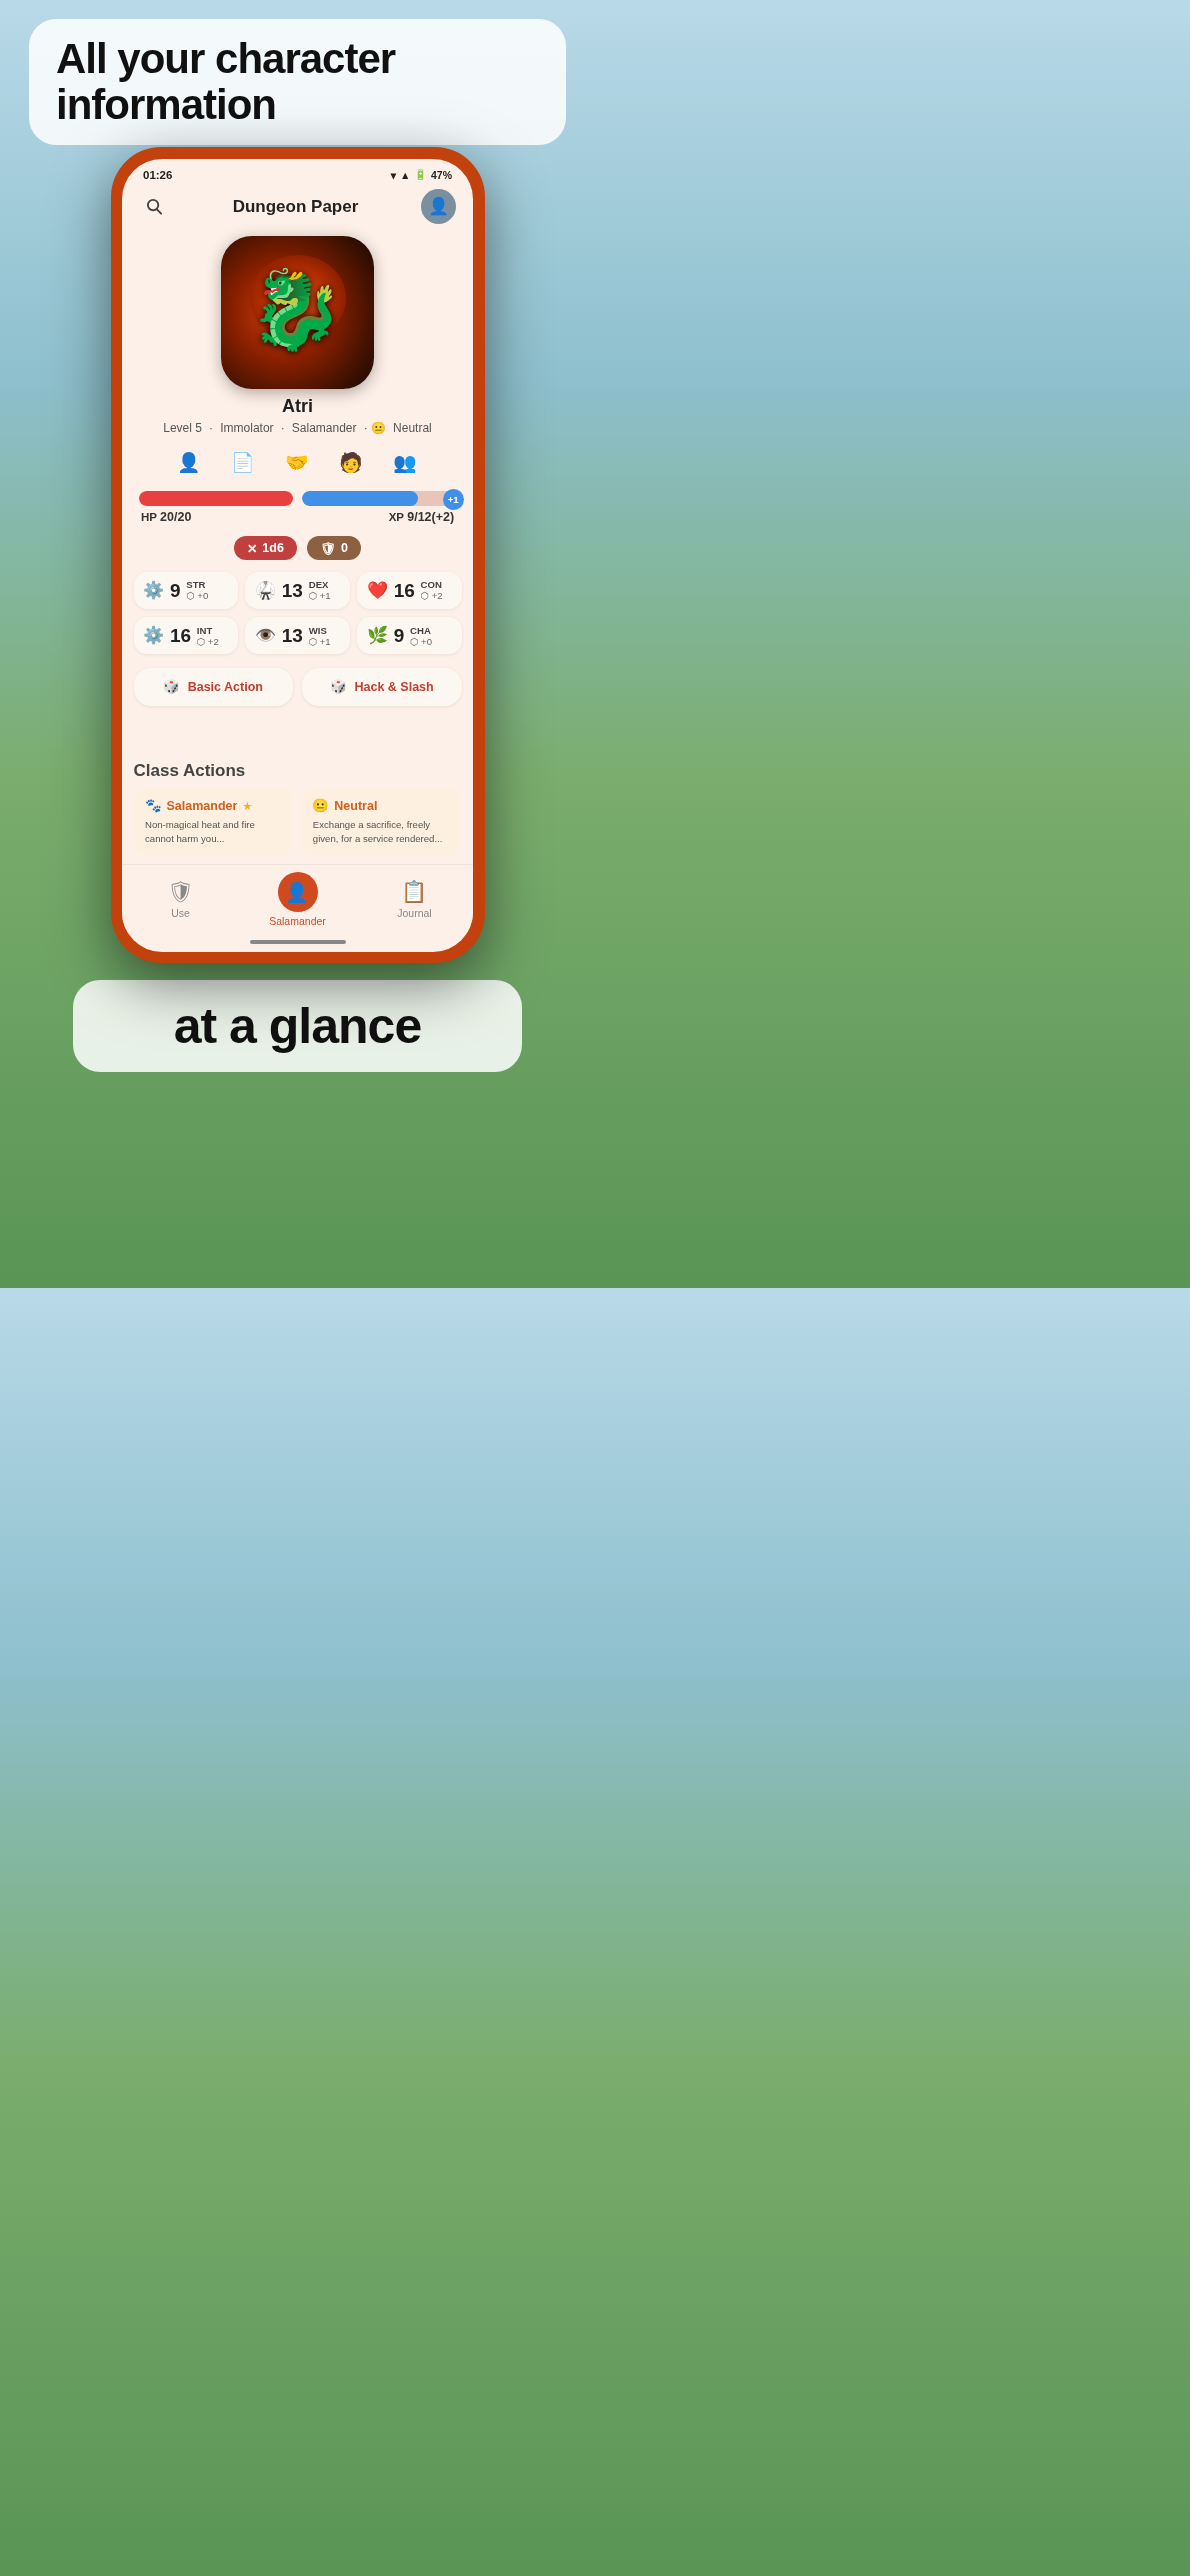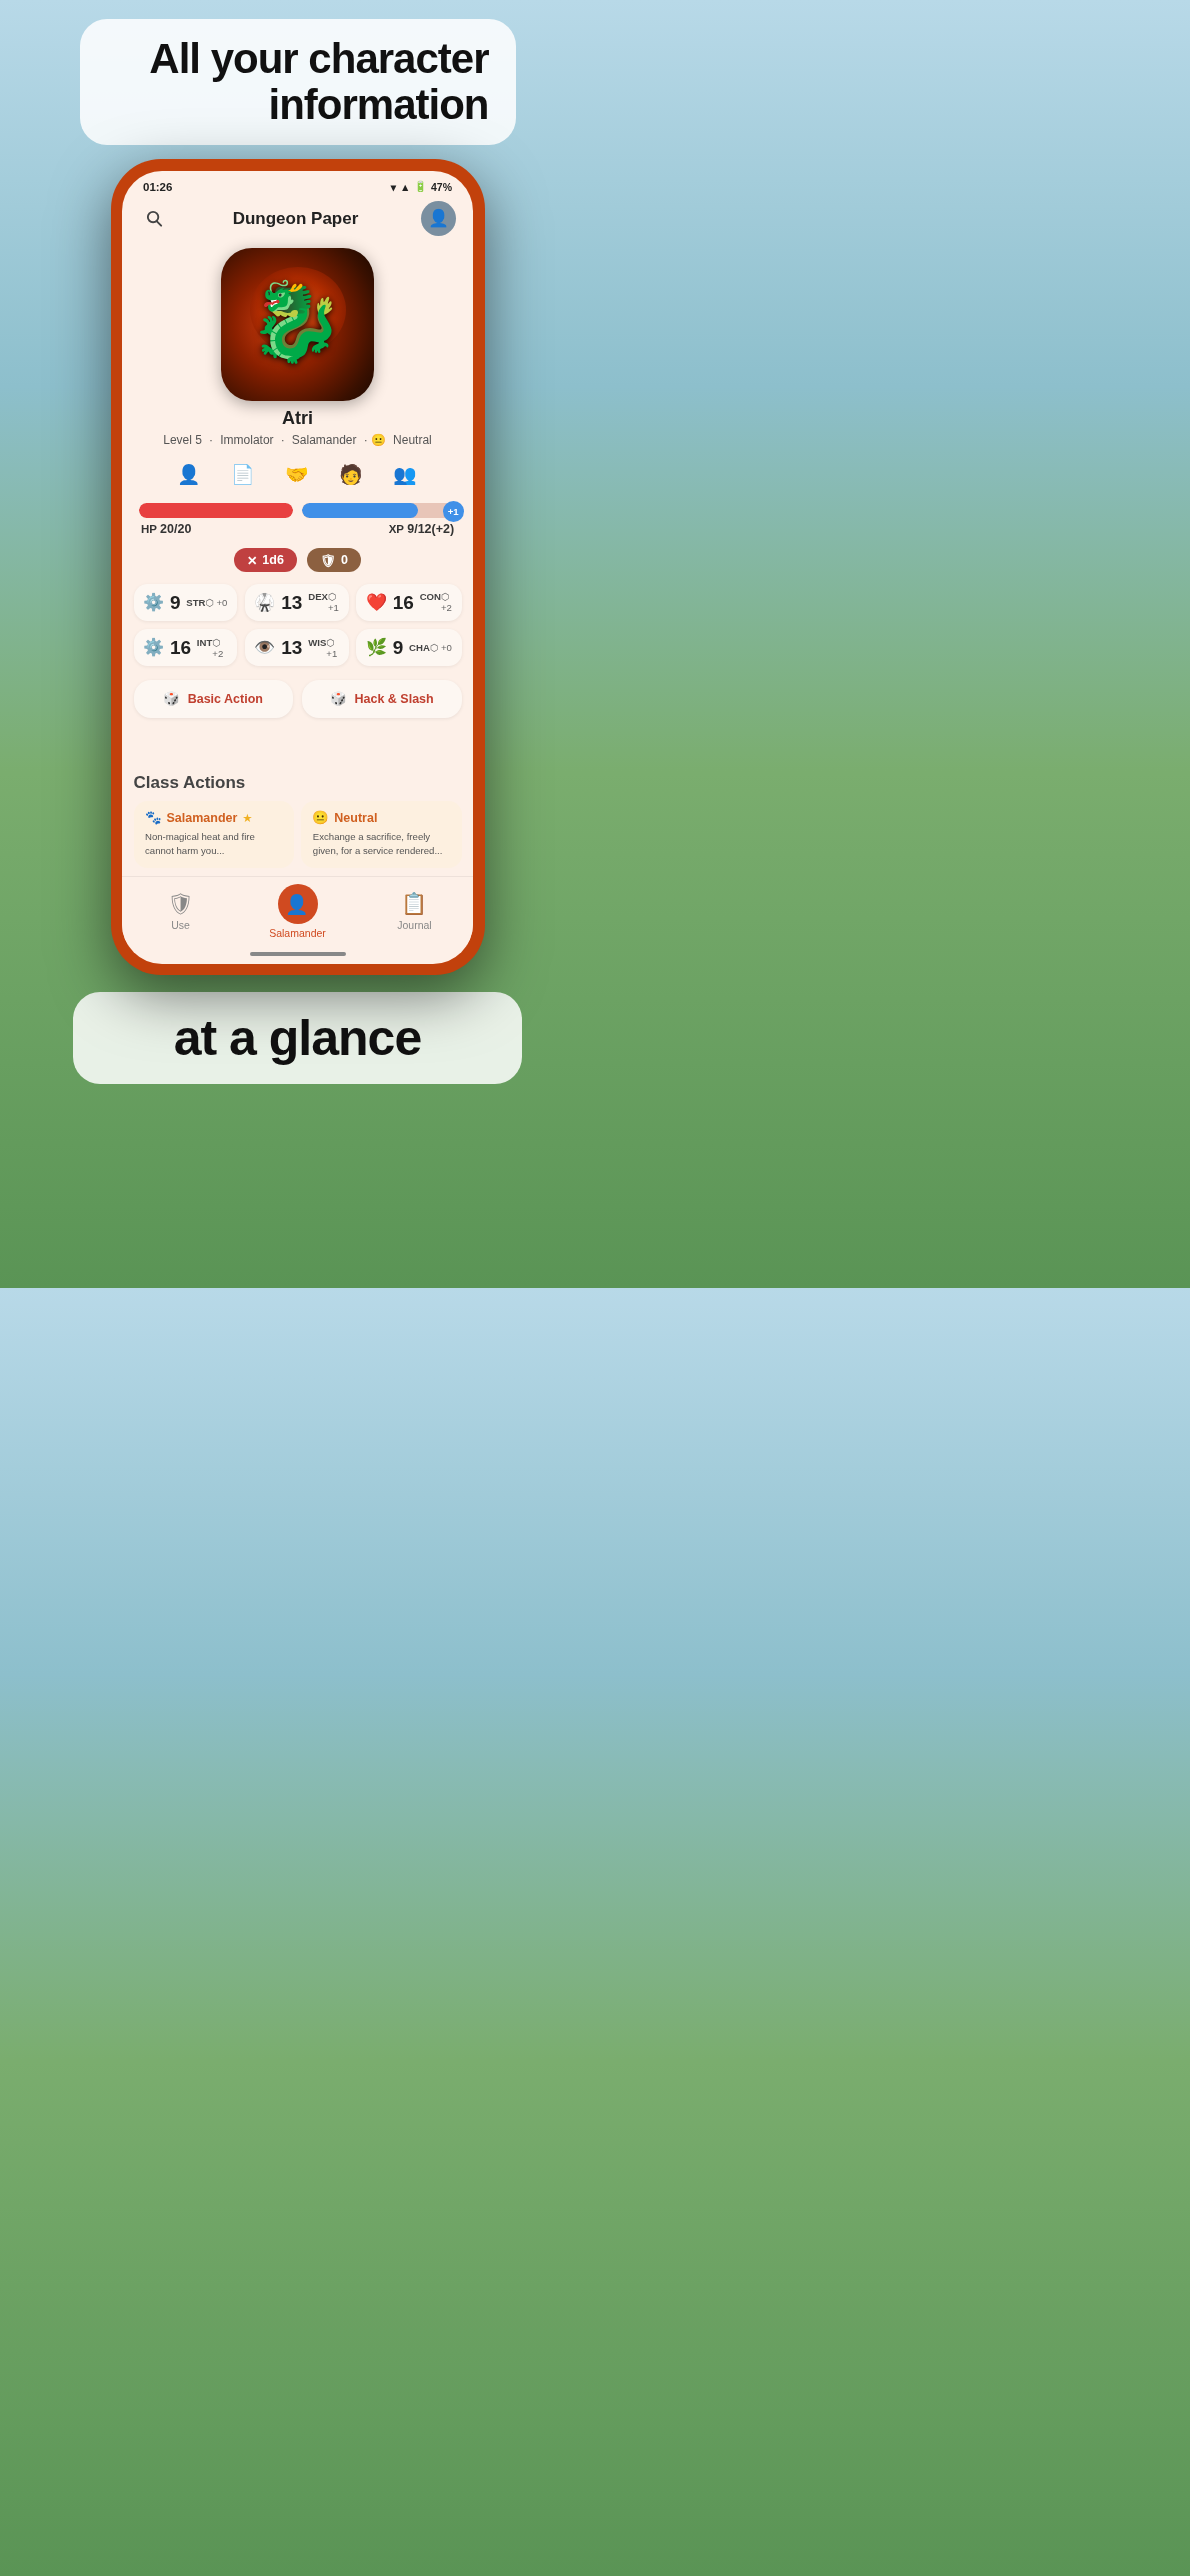--- a/index.html
+++ b/index.html
@@ -12,23 +12,23 @@
       display: flex;
       flex-direction: column;
       align-items: center;
       padding: 19px 9.6px;
     }
 
     .top-banner {
       background: rgba(255,255,255,0.85);
       border-radius: 27px;
       padding: 17px 27px;
-      text-align: right;
-      margin-bottom: 14px;
-      width: 436px;
+      text-align: left;
+      margin-bottom: 2px;
+      width: 537px;
     }
     .top-banner-text {
       font-size: 42px;
       font-weight: 800;
       color: #111;
       line-height: 1.1;
       letter-spacing: -1px;
     }
 
     .phone-outer {
@@ -260,21 +260,21 @@
       text-align: center;
     }
     .stat-value {
       font-size: 19px;
       font-weight: 800;
       color: #222;
       line-height: 1;
     }
     .stat-info {
       display: flex;
-      flex-direction: row;
+      flex-direction: column;
     }
     .stat-name {
       font-size: 9.6px;
       font-weight: 700;
       color: #444;
     }
     .stat-mod {
       font-size: 9.6px;
       color: #666;
       display: flex; align-items: center; gap: 1.9px;

